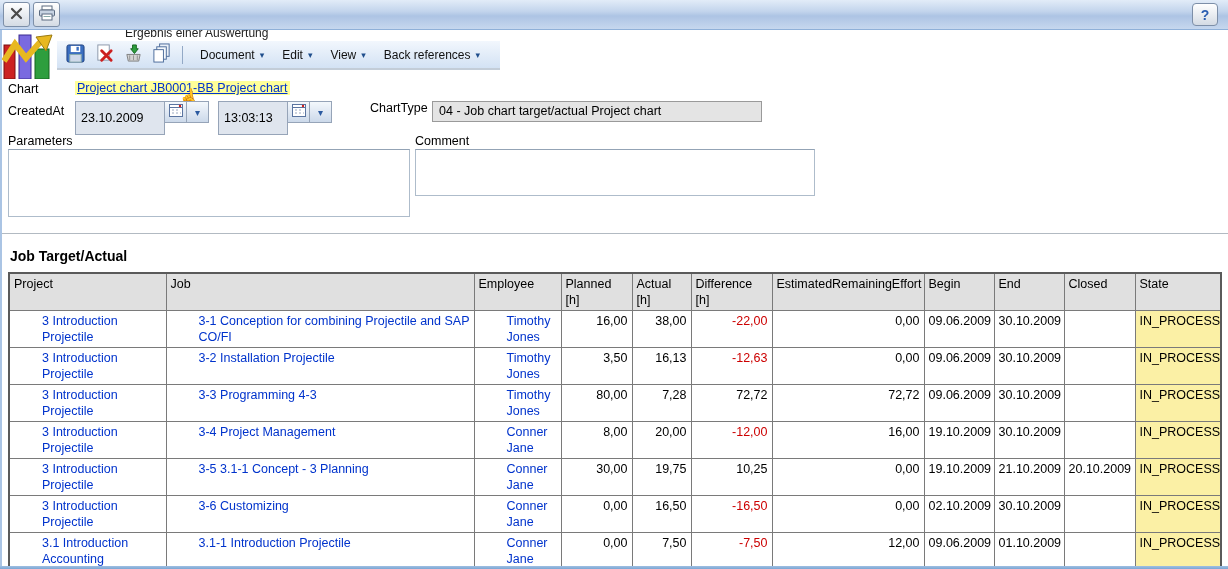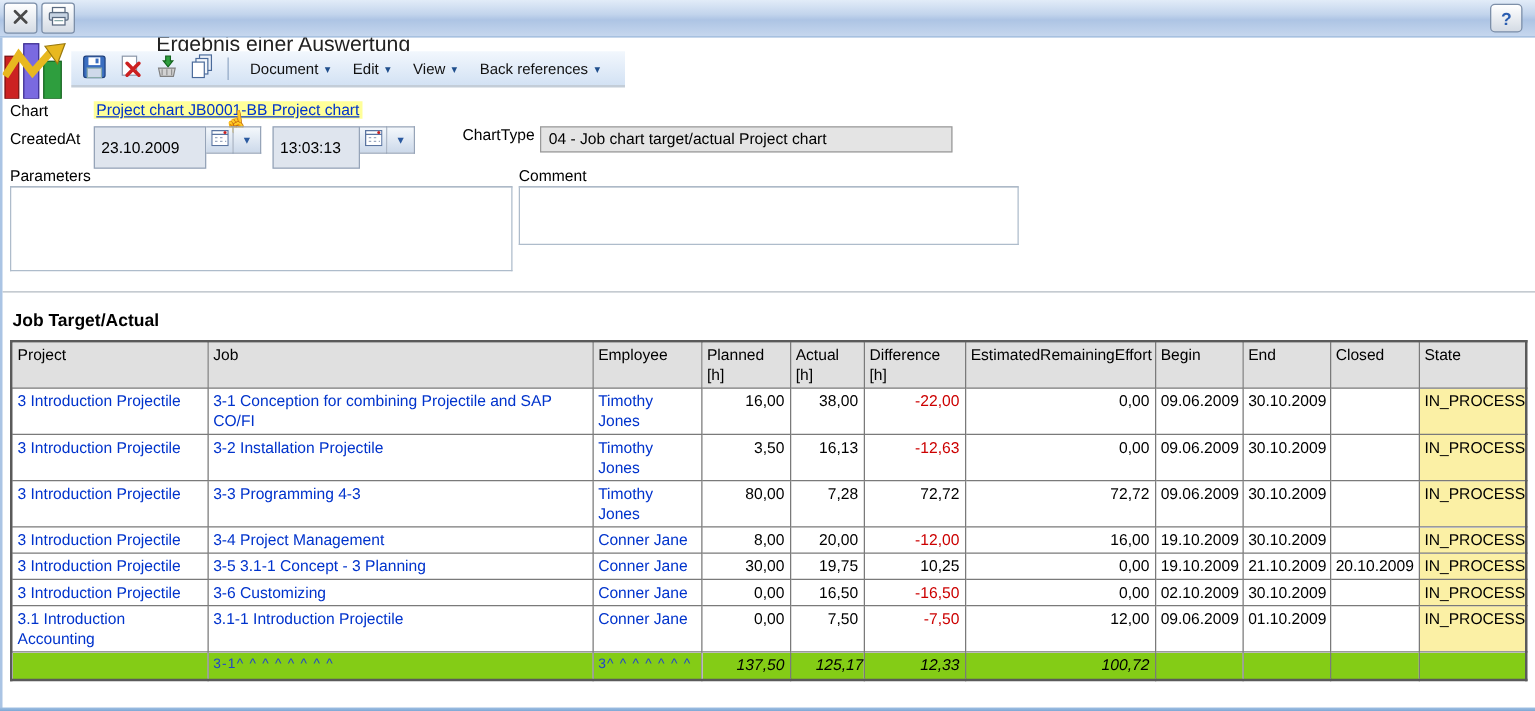--- a/index.html
+++ b/index.html
@@ -28,21 +28,21 @@
   .title-text {
     position:absolute; left:67px; top:8px;
     font-weight:bold; font-size:12.5px; color:#15356d;
   }
   .left-edge  { position:absolute; left:0; top:30px; width:2px; height:537px; background:#aac4e4; }
   .bottom-edge{ position:absolute; left:0; top:566px; width:1228px; height:3px;
                 background:linear-gradient(#9fbfe2,#7ba6d4); }
   
   .logo { position:absolute; left:2px; top:31px; width:55px; height:48px; }
   .subtitle-clip { position:absolute; left:125px; top:30px; height:11px; overflow:hidden; }
-  .subtitle { font-size:17px; color:#222; margin-top:-4px; white-space:nowrap; }
+  .subtitle { font-size:12px; color:#222; margin-top:-4px; white-space:nowrap; }
   .toolbar {
     position:absolute; left:57px; top:41px; width:443px; height:29px;
     background:linear-gradient(#f2f7fd,#d3e2f4);
     border-bottom:2px solid #c3cdd8;
     display:flex; align-items:center; padding-left:6px;
   }
   .tool-ic { width:24px; height:22px; margin-right:5px; display:flex;
              align-items:center; justify-content:center; cursor:default; }
   .tool-sep { width:1px; height:18px; background:#93a9c6; margin:0 8px 0 3px; }
   .menu-item { display:flex; align-items:center; font-size:12px; color:#111;
@@ -84,21 +84,21 @@
   table.jobtable {
     position:absolute; left:8px; top:272px; width:1212px;
     border-collapse:collapse; table-layout:fixed; font-size:12.5px;
     border:2px solid #5a5a5a;
   }
   .jobtable th, .jobtable td {
     border:1px solid #7a7a7a; vertical-align:top;
     padding:2px 4px; line-height:1.28; overflow:hidden;
   }
   .jobtable th { background:#e0e0e0; text-align:left; font-weight:normal; height:36px; }
-  .jobtable td.link  { color:#0033cc; cursor:pointer; }
+  .jobtable td.link  { color:#0033cc; cursor:pointer;padding-left:32px; }
   .jobtable td.num   { text-align:right;padding-left:20px; }
   .jobtable td.neg   { color:#cc0000; }
   .jobtable td.state { background:#fbf0a5; }
   .jobtable tr.totals td { background:#84cc16; height:22px; }
   .jobtable tr.totals td.num { font-style:italic; color:#000; }
   .jobtable tr.totals td.link { color:#2244cc; font-size:11px; letter-spacing:1px; }
 </style>
 </head>
 <body>
 

